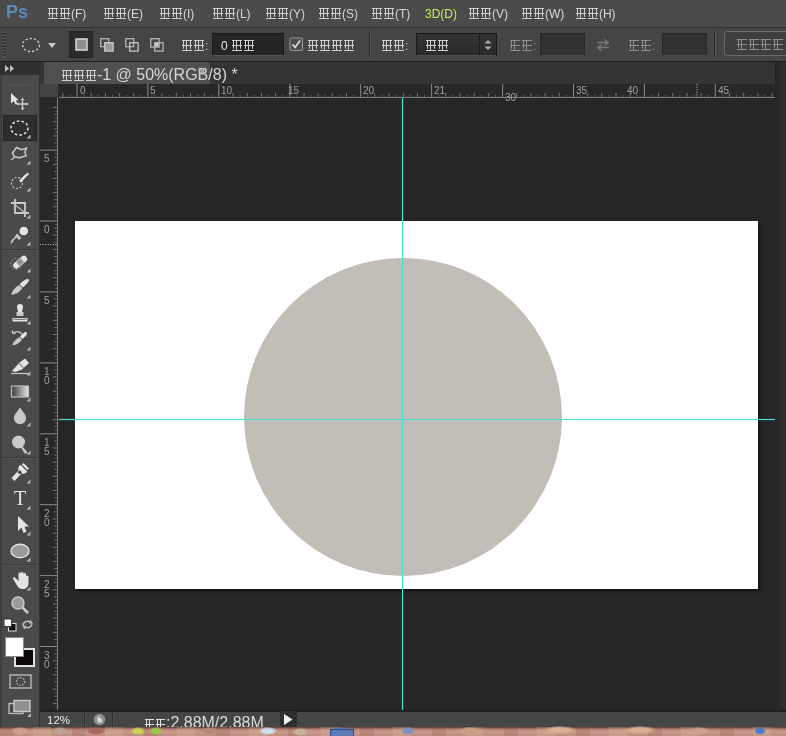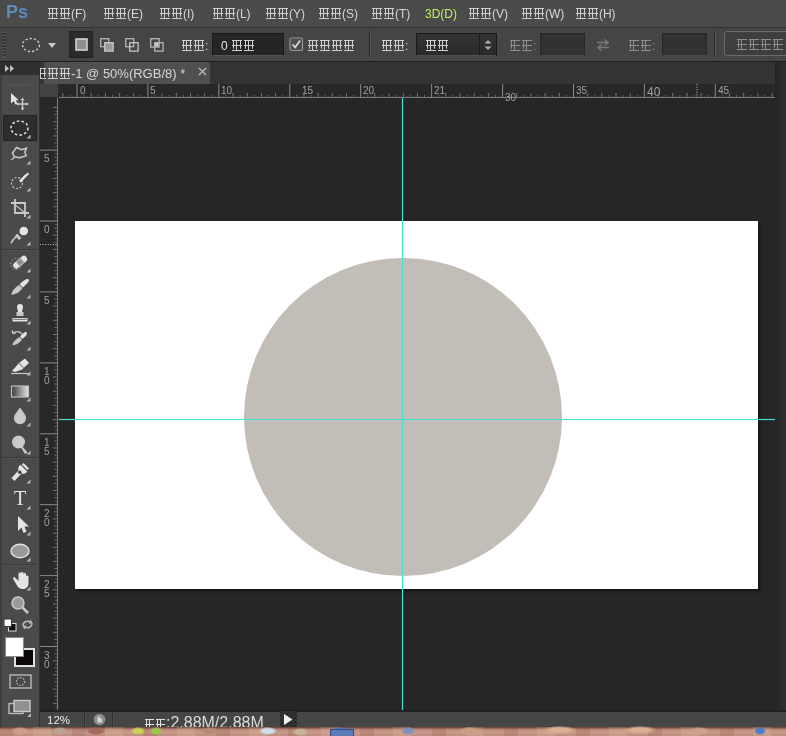--- a/index.html
+++ b/index.html
@@ -90,21 +90,21 @@
 <path d="M3 4.5 H13 M10.5 1.5 L14 4.5 L10.5 7.5" fill="none" stroke="#7a7a7a" stroke-width="1.5"></path>
 <path d="M15 9.5 H5 M7.5 6.5 L4 9.5 L7.5 12.5" fill="none" stroke="#7a7a7a" stroke-width="1.5"></path>
   </svg>
 <div class="t" style="left:628px;top:39px;font-size:12px;color:#868686"><i class="cd"></i><i class="cd"></i>:</div>
 <div class="ab" style="left:662px;top:33px;width:45px;height:23px;box-sizing:border-box;background:#323232;border:1px solid #272727;border-bottom-color:#494949"></div>
 <div class="ab" style="left:714px;top:31px;width:1px;height:26px;background:#2b2b2b;border-right:1px solid #555"></div>
 <div class="ab" style="left:724px;top:31px;width:69px;height:25px;box-sizing:border-box;background:#3e3e3e;border:1px solid #6a6a6a;border-radius:3px"></div>
 <div class="t" style="left:736px;top:38px;font-size:12px;color:#a2a2a2"><i class="cd"></i><i class="cd"></i><i class="cd"></i><i class="cd"></i></div>
 <div class="ab" style="left:40px;top:62px;width:746px;height:22px;background:#343434"></div>
 <div class="ab" style="left:44px;top:62px;width:166px;height:22px;background:#505050;border-radius:2px 2px 0 0"></div>
-<div class="t" style="left:35px;top:66px;font-size:13px;color:#d6d6d6"><i class="c"></i><i class="c"></i><i class="c"></i>-1 @ 50%(RGB/8) *</div>
+<div class="t" style="left:61px;top:66px;font-size:16px;color:#d6d6d6"><i class="c"></i><i class="c"></i><i class="c"></i>-1 @ 50%(RGB/8) *</div>
 <svg class="ab" style="left:198px;top:67px" width="9" height="9">
 <path d="M1 1 L8 8 M8 1 L1 8" stroke="#b9b9b9" stroke-width="1.3"></path>
   </svg>
 <div class="ab" style="left:40px;top:84px;width:19px;height:14px;background:#434343;border-right:1px solid #2a2a2a;border-bottom:1px solid #2a2a2a;box-sizing:border-box"></div>
 <div class="ab" style="left:59px;top:84px;width:727px;height:14px;background:#282828"></div>
 <div class="ab" style="left:59px;top:96.8px;width:716px;height:1.2px;background:#7e7e7e"></div>
 <div class="ab" style="left:40px;top:98px;width:19px;height:612px;background:#282828"></div>
 <div class="ab" style="left:56.8px;top:98px;width:1.2px;height:612px;background:#7e7e7e"></div>
 <div class="ab" style="left:775px;top:62px;width:11px;height:648px;background:linear-gradient(90deg,#232323,#2c2a2a 45%,#302e2e)"></div>
 <svg class="ab" style="left:59px;top:84px" width="727" height="14" viewBox="0 0 727 14">
@@ -308,26 +308,26 @@
     <line x1="698.9" y1="9" x2="698.9" y2="14" stroke="#757575" stroke-width="1"></line>
     <line x1="702.4" y1="12.3" x2="702.4" y2="14" stroke="#6e6e6e" stroke-width="0.9"></line>
     <line x1="706.0" y1="11.0" x2="706.0" y2="14" stroke="#6e6e6e" stroke-width="0.9"></line>
     <line x1="709.5" y1="12.3" x2="709.5" y2="14" stroke="#6e6e6e" stroke-width="0.9"></line>
     <line x1="713.1" y1="9" x2="713.1" y2="14" stroke="#757575" stroke-width="1"></line>
     <line x1="638" y1="0" x2="638" y2="14" stroke="#c6c6c6" stroke-width="1" stroke-dasharray="1 1.6"></line>
   </svg>
 <div class="t" style="left:80px;top:85px;font-size:10px;color:#a0a0a0">0</div>
 <div class="t" style="left:150px;top:85px;font-size:10px;color:#a0a0a0">5</div>
 <div class="t" style="left:221px;top:85px;font-size:10px;color:#a0a0a0">10</div>
-<div class="t" style="left:302px;top:85px;font-size:10px;color:#a0a0a0">15</div>
+<div class="t" style="left:288px;top:85px;font-size:10px;color:#a0a0a0">15</div>
 <div class="t" style="left:363px;top:85px;font-size:10px;color:#a0a0a0">20</div>
 <div class="t" style="left:434px;top:85px;font-size:10px;color:#a0a0a0">21</div>
 <div class="t" style="left:505px;top:92px;font-size:10px;color:#a0a0a0">30</div>
 <div class="t" style="left:576px;top:85px;font-size:10px;color:#a0a0a0">35</div>
-<div class="t" style="left:647px;top:85px;font-size:12px;color:#a0a0a0">40</div>
+<div class="t" style="left:627px;top:85px;font-size:10px;color:#a0a0a0">40</div>
 <div class="t" style="left:718px;top:85px;font-size:10px;color:#a0a0a0">45</div>
 <svg class="ab" style="left:40px;top:98px" width="18" height="612" viewBox="0 0 18 612">
     <line x1="13" y1="9.5" x2="18" y2="9.5" stroke="#757575" stroke-width="1"></line>
     <line x1="15.3" y1="13.1" x2="17" y2="13.1" stroke="#6e6e6e" stroke-width="0.9"></line>
     <line x1="14.0" y1="16.6" x2="17" y2="16.6" stroke="#6e6e6e" stroke-width="0.9"></line>
     <line x1="15.3" y1="20.2" x2="17" y2="20.2" stroke="#6e6e6e" stroke-width="0.9"></line>
     <line x1="13" y1="23.7" x2="18" y2="23.7" stroke="#757575" stroke-width="1"></line>
     <line x1="15.3" y1="27.3" x2="17" y2="27.3" stroke="#6e6e6e" stroke-width="0.9"></line>
     <line x1="14.0" y1="30.8" x2="17" y2="30.8" stroke="#6e6e6e" stroke-width="0.9"></line>
     <line x1="15.3" y1="34.3" x2="17" y2="34.3" stroke="#6e6e6e" stroke-width="0.9"></line>

